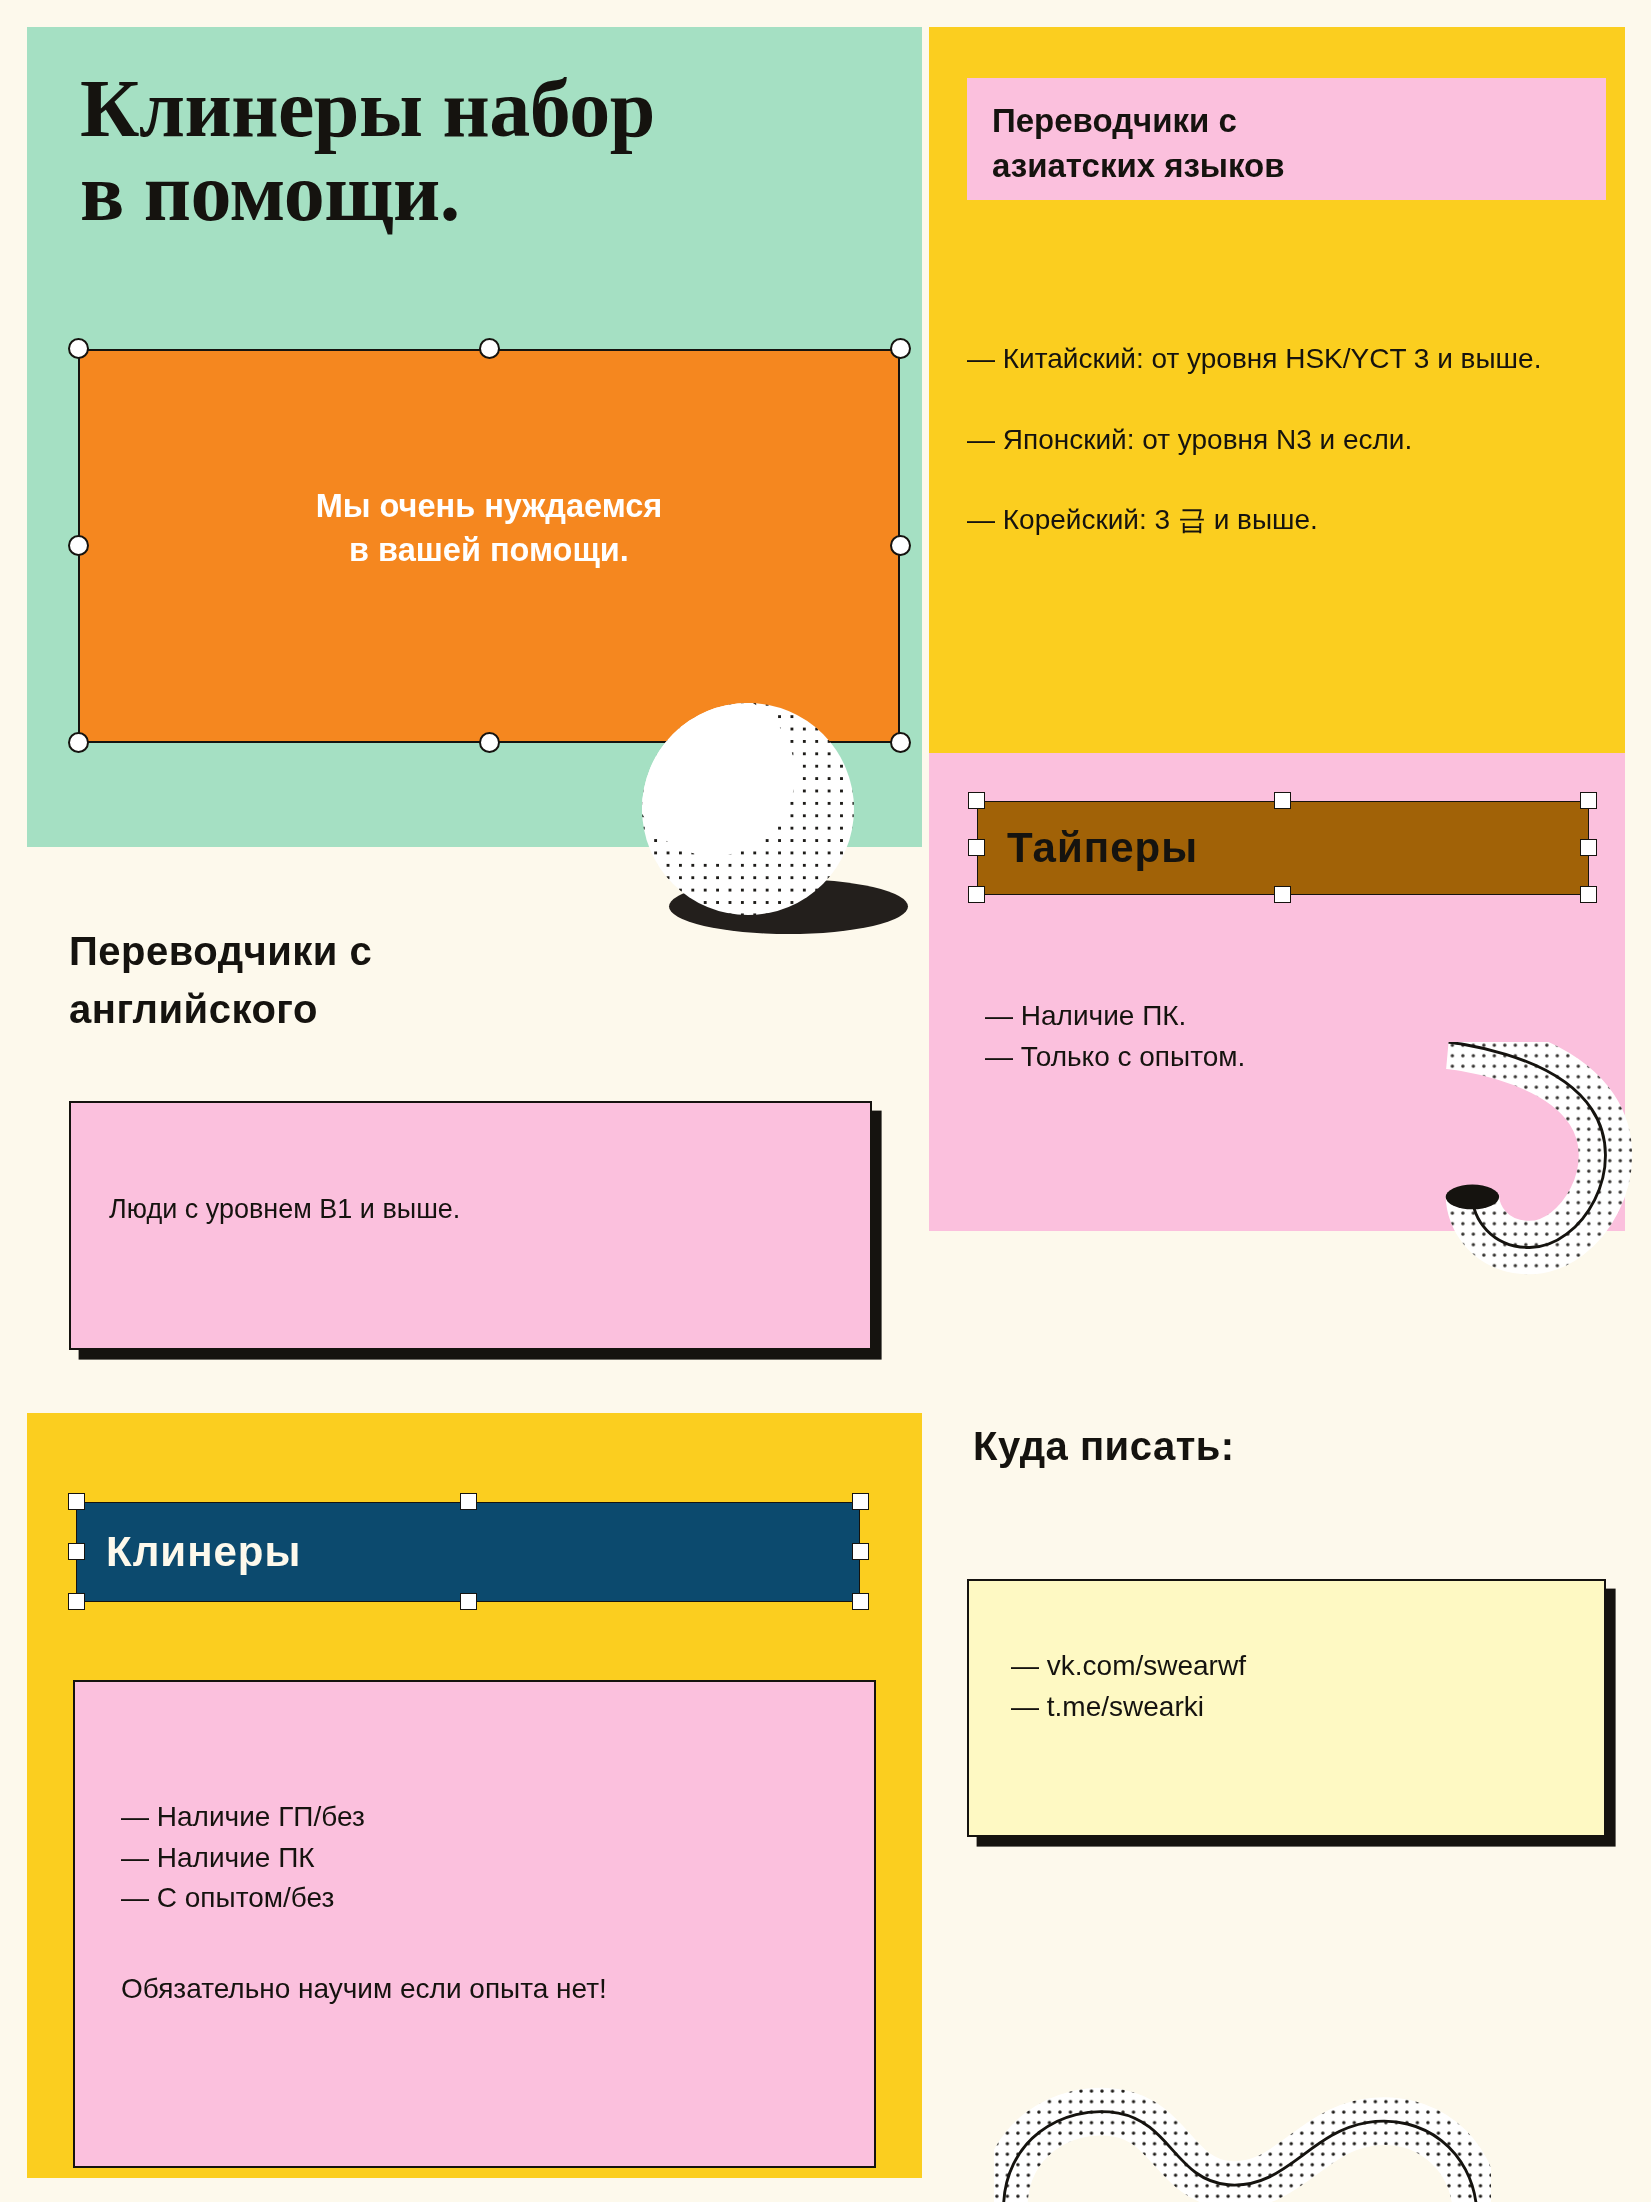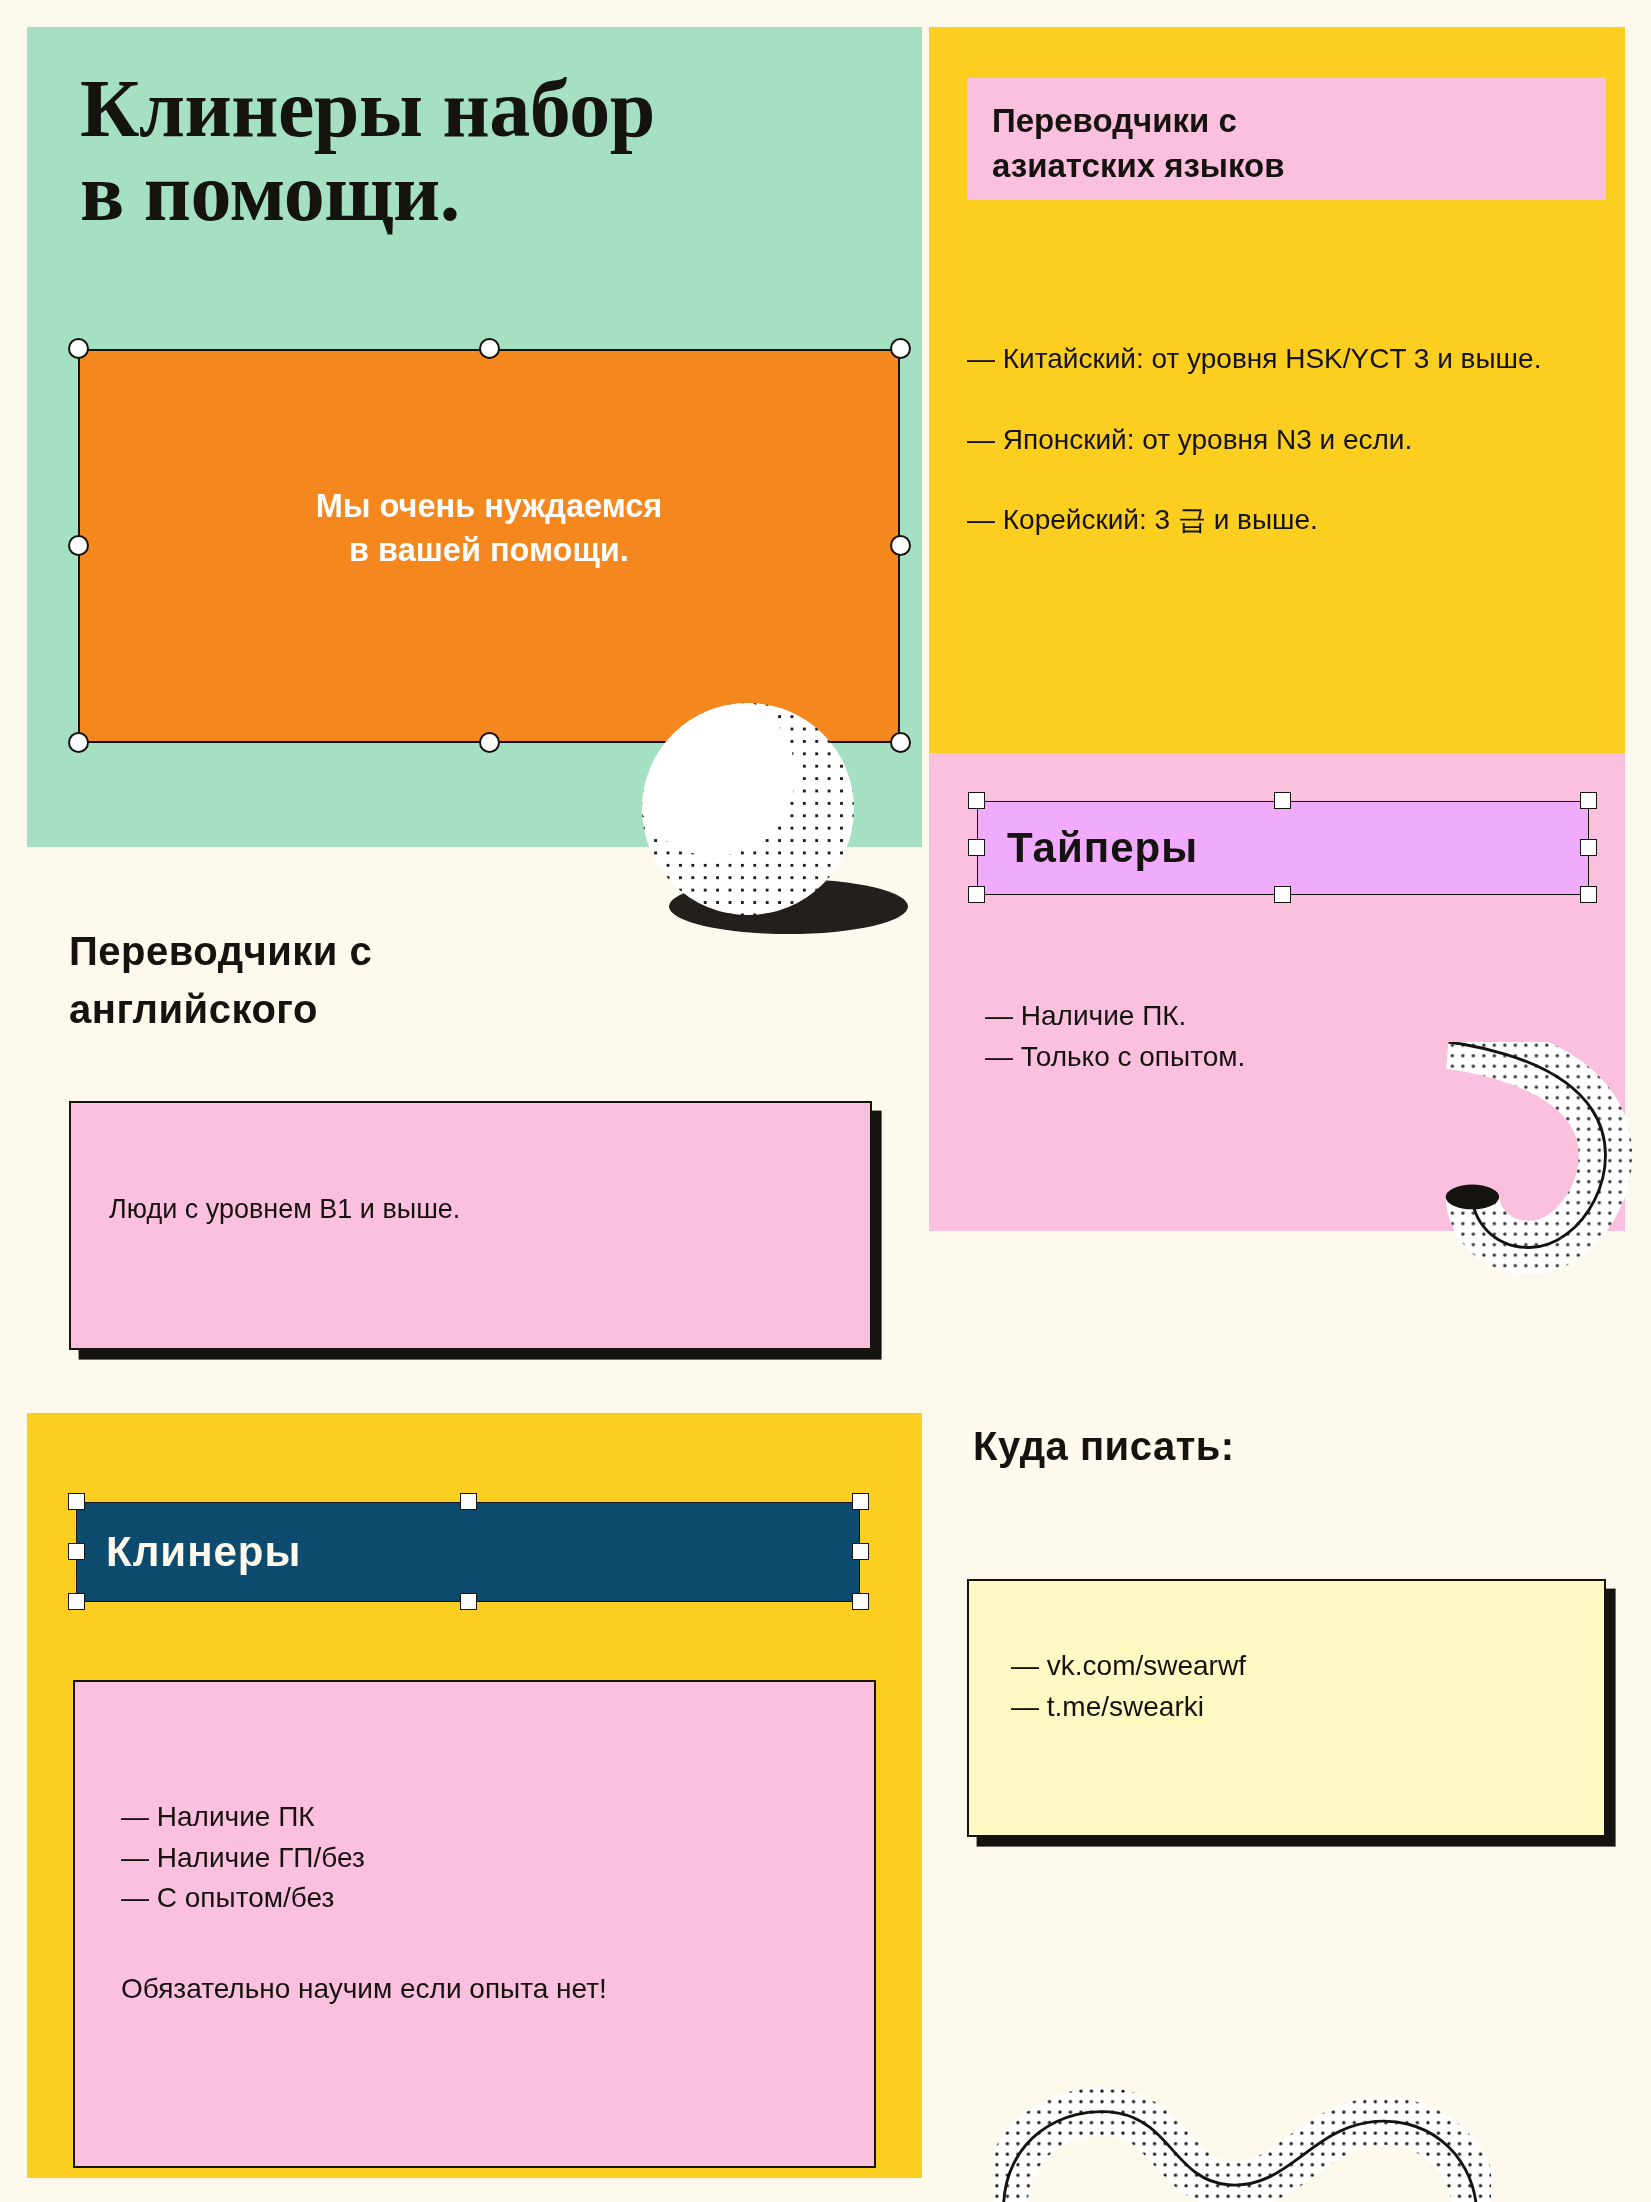--- a/index.html
+++ b/index.html
@@ -245,41 +245,41 @@
   <div class="hsq" style="left:460px; top:1493px;"></div>
   <div class="hsq" style="left:852px; top:1493px;"></div>
   <div class="hsq" style="left:68px;  top:1543px;"></div>
   <div class="hsq" style="left:852px; top:1543px;"></div>
   <div class="hsq" style="left:68px;  top:1593px;"></div>
   <div class="hsq" style="left:460px; top:1593px;"></div>
   <div class="hsq" style="left:852px; top:1593px;"></div>
 
   <div class="shadow-box" style="left:73px; top:1680px; width:803px; height:488px; background:#fbc0dd; box-shadow:none;">
     <div style="padding:115px 0 0 46px;">
+      <div class="li">— Наличие ГП/без</div>
       <div class="li">— Наличие ПК</div>
-      <div class="li">— Наличие ГП/без</div>
       <div class="li">— С опытом/без</div>
       <div class="li" style="margin-top:50px;">Обязательно научим если опыта нет!</div>
     </div>
   </div>
 
   <div class="pink-label" style="left:967px; top:78px; width:639px; height:122px;">
     <div class="t">
       <span>Переводчики с</span>
       <span>азиатских языков</span>
     </div>
   </div>
 
   <div style="position:absolute; left:967px; top:339px; width:650px;">
     <div class="li" style="margin-bottom:40px;">— Китайский: от уровня HSK/YCT 3 и выше.</div>
     <div class="li" style="margin-bottom:40px;">— Японский: от уровня N3 и если.</div>
     <div class="li">— Корейский:  3 급  и выше.</div>
   </div>
 
-  <div class="sel-label" style="left:977px; top:801px; width:612px; height:94px; background:#f0abfc;">
+  <div class="sel-label" style="left:977px; top:801px; width:612px; height:94px; background:#a16207;">
     <div class="lbl" style="color:#15130f;">Тайперы</div>
   </div>
   <div class="hsq" style="left:968px; top:792px;"></div>
   <div class="hsq" style="left:1274px; top:792px;"></div>
   <div class="hsq" style="left:1580px; top:792px;"></div>
   <div class="hsq" style="left:968px; top:839px;"></div>
   <div class="hsq" style="left:1580px; top:839px;"></div>
   <div class="hsq" style="left:968px; top:886px;"></div>
   <div class="hsq" style="left:1274px; top:886px;"></div>
   <div class="hsq" style="left:1580px; top:886px;"></div>

